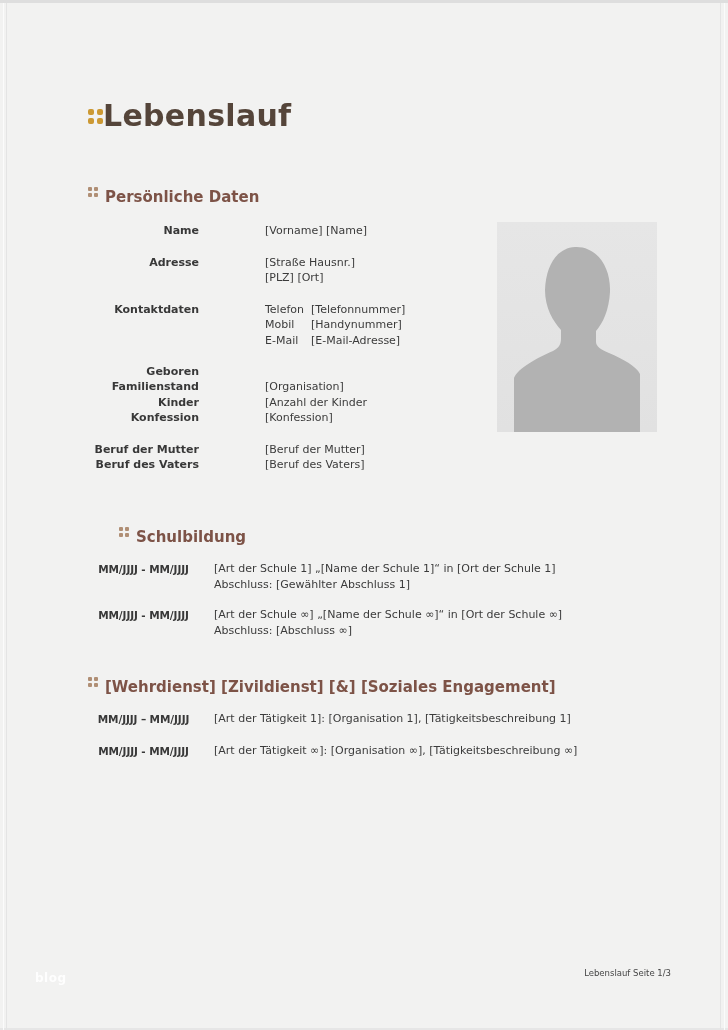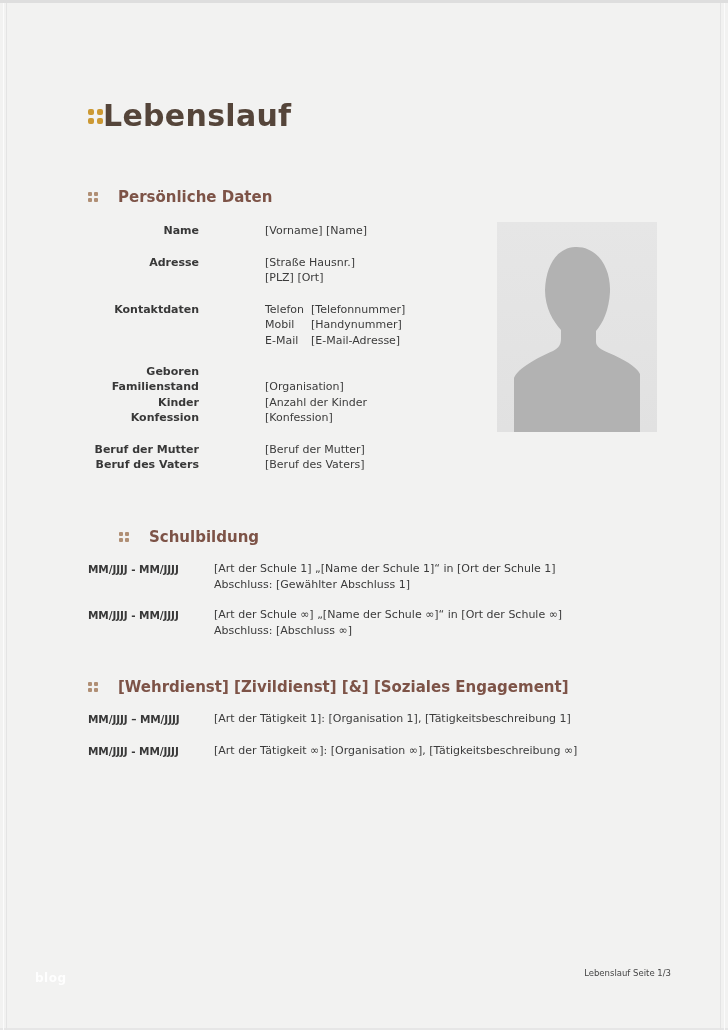--- a/index.html
+++ b/index.html
@@ -29,21 +29,21 @@
   .title-row {
     position:absolute; left:88px; top:98px;
     display:flex; align-items:center; 
   }
   .title-row h1 {
     margin:0; font-size:30px; font-weight:bold;
     color:var(--title-brown,#55453a); letter-spacing:0.3px; line-height:36px;
   }
 
   .sec-head {
-    margin:0; display:flex; align-items:center; gap:20px;
+    margin:0; display:flex; align-items:flex-start; gap:7px;
     font-size:15px; font-weight:bold; color:var(--heading-brown,#7d5347);
     line-height:20px; white-space:nowrap;
   }
 
   section { position:absolute; left:88px; }
   #personal  { top:187px; width:572px; }
   #education { top:527px; width:600px; }
   #service   { top:677px; width:620px; }
   #personal .sec-head  { margin-bottom:16px; }
   #education .sec-head { margin-bottom:14px;padding-left:31px; }
@@ -56,21 +56,21 @@
   }
   .cell-value { margin-left:31px; white-space:nowrap; }
   .gap { margin-top:16px; }
   .gap-sm { margin-top:15.5px; }
   .kv .k { display:inline-block; width:46px; }
 
   .erow, .srow { display:flex; font-size:11px; }
   .erow { margin-bottom:14px; }
   .srow { margin-bottom:15.5px; }
   .period {
-    width:111px; flex:none; text-align:left; font-weight:bold;
+    width:111px; flex:none; text-align:center; font-weight:bold;
     font-size:10.5px; letter-spacing:-0.1px; line-height:16px; white-space:nowrap; color:#383838;
   }
   .desc { margin-left:15px; line-height:16px; white-space:nowrap; }
 
   .photo {
     position:absolute; left:497px; top:222px; width:160px; height:210px;
     background:linear-gradient(180deg,#e6e6e6 0%,#e1e1e1 100%);
     overflow:hidden;
   }
   .photo svg { display:block; width:160px; height:210px; }

